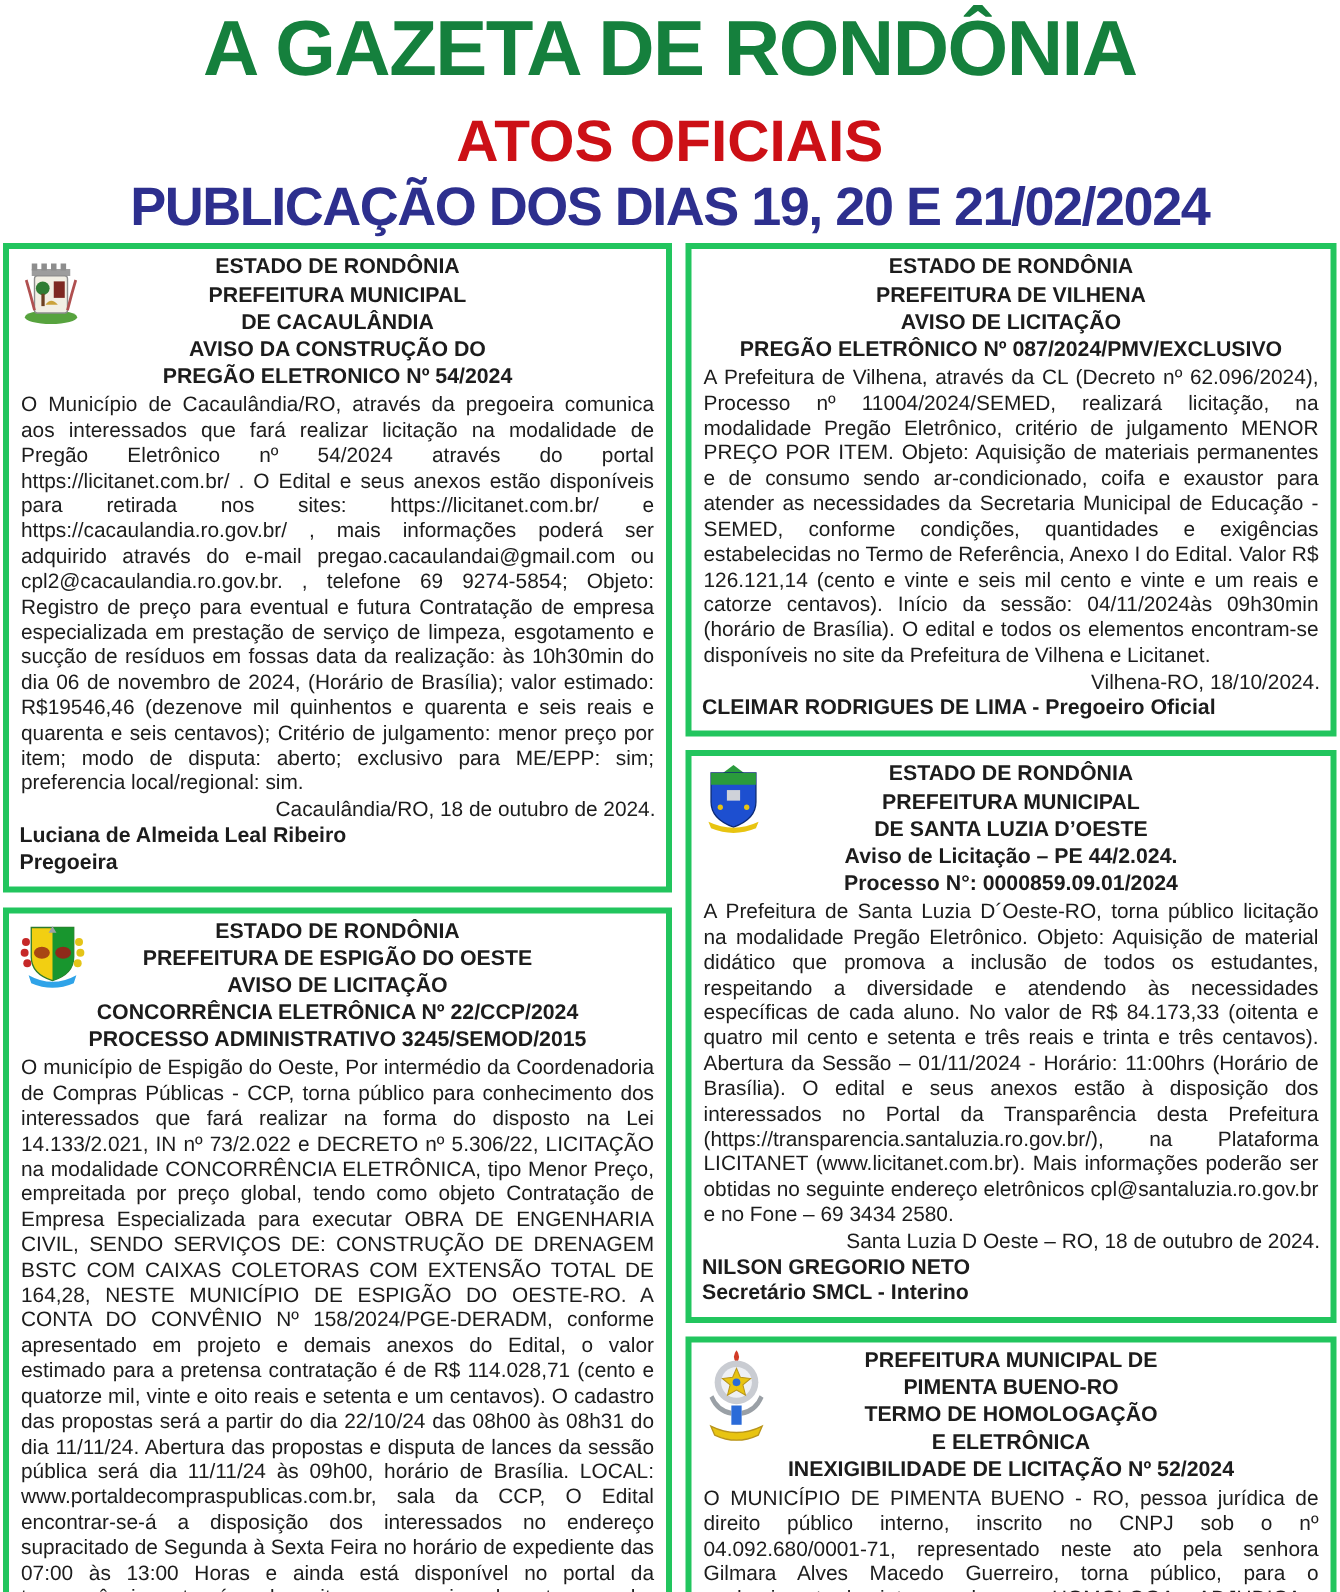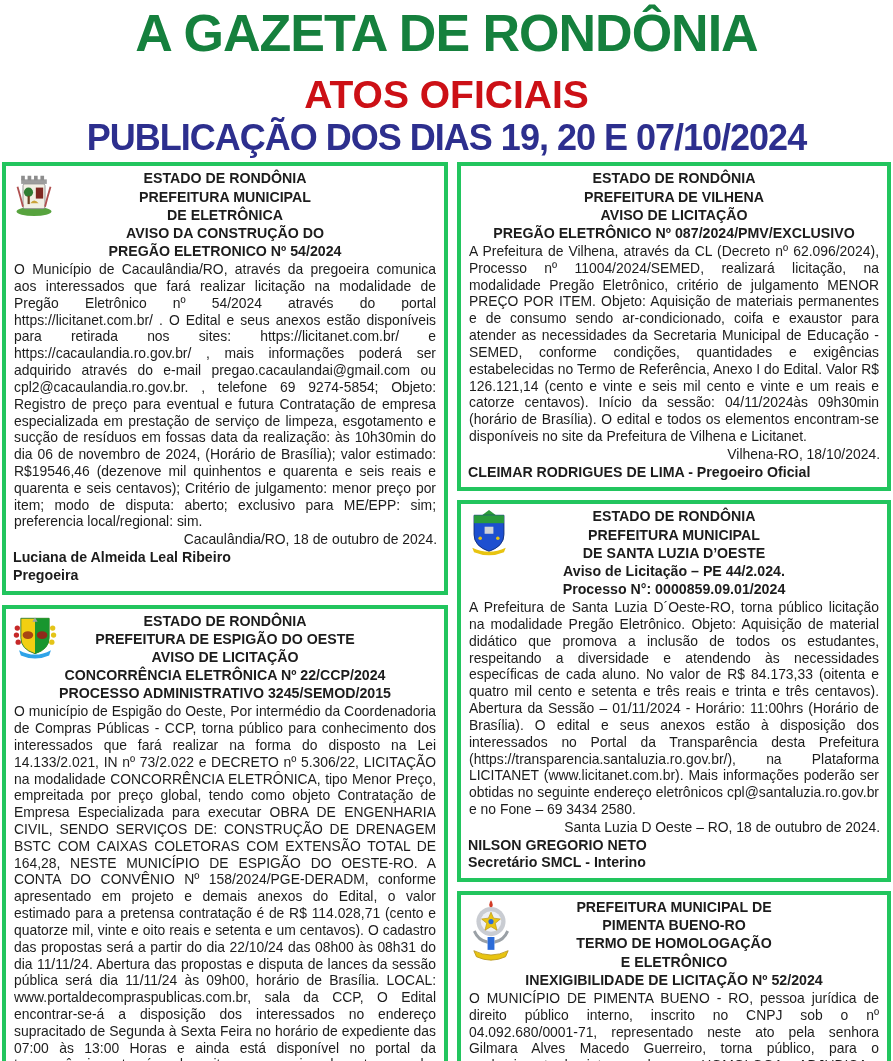--- a/index.html
+++ b/index.html
@@ -27,21 +27,21 @@
   .crest svg{display:block;}
 </style>
 </head>
 <body>
 
 <div class="page">
 
   <header class="masthead">
     <div class="title">A GAZETA DE RONDÔNIA</div>
     <div class="subtitle">ATOS OFICIAIS</div>
-    <div class="dates">PUBLICAÇÃO DOS DIAS 19, 20 E 07/10/2024</div>
+    <div class="dates">PUBLICAÇÃO DOS DIAS 19, 20 E 21/02/2024</div>
   </header>
 
   <div class="columns">
 
     <div class="col-left">
 
       <section class="notice">
         <div class="crest">
           <svg viewBox="0 0 48 52" width="44" height="48" aria-hidden="true">
             <ellipse cx="24" cy="45" rx="19" ry="5" fill="#57a33e"></ellipse>
@@ -52,21 +52,21 @@
             <rect x="17" y="28" width="2.4" height="9" fill="#6d4122"></rect>
             <rect x="26" y="19" width="8" height="12" fill="#7e2822"></rect>
             <path d="M20 36q4 -6 9 0z" fill="#caa23a"></path>
             <path d="M6 18q3 10 6 22" stroke="#b05050" stroke-width="2" fill="none"></path>
             <path d="M42 18q-3 10 -6 22" stroke="#b05050" stroke-width="2" fill="none"></path>
           </svg>
         </div>
         <div class="n-head">
           <div>ESTADO DE RONDÔNIA</div>
           <div>PREFEITURA MUNICIPAL</div>
-          <div>DE ELETRÔNICA</div>
+          <div>DE CACAULÂNDIA</div>
           <div>AVISO DA CONSTRUÇÃO DO</div>
           <div>PREGÃO ELETRONICO Nº 54/2024</div>
         </div>
         <p class="n-body">O Município de Cacaulândia/RO, através da pregoeira comunica aos interessados que fará realizar licitação na modalidade de Pregão Eletrônico nº 54/2024 através do portal https://licitanet.com.br/ . O Edital e seus anexos estão disponíveis para retirada nos sites: https://licitanet.com.br/ e https://cacaulandia.ro.gov.br/ , mais informações poderá ser adquirido através do e-mail pregao.cacaulandai@gmail.com ou cpl2@cacaulandia.ro.gov.br. , telefone 69 9274-5854; Objeto: Registro de preço para eventual e futura Contratação de empresa especializada em prestação de serviço de limpeza, esgotamento e sucção de resíduos em fossas data da realização: às 10h30min do dia 06 de novembro de 2024, (Horário de Brasília); valor estimado: R$19546,46 (dezenove mil quinhentos e quarenta e seis reais e quarenta e seis centavos); Critério de julgamento: menor preço por item; modo de disputa: aberto; exclusivo para ME/EPP: sim; preferencia local/regional: sim.</p>
         <div class="n-date">Cacaulândia/RO, 18 de outubro de 2024.</div>
         <div class="n-sig">
           <div>Luciana de Almeida Leal Ribeiro</div>
           <div>Pregoeira</div>
         </div>
       </section>
@@ -158,21 +158,21 @@
             <path d="M10 36q4 10 14 12v4Q12 50 7 38z" fill="#9aa0a6"></path>
             <path d="M46 36q-4 10-14 12v4q12-2 17-14z" fill="#9aa0a6"></path>
             <rect x="24" y="44" width="8" height="15" fill="#2b6bd8"></rect>
             <path d="M8 60q20 10 40 0l-3 7q-17 8-34 0z" fill="#e8c411" stroke="#b8941a"></path>
           </svg>
         </div>
         <div class="n-head">
           <div>PREFEITURA MUNICIPAL DE</div>
           <div>PIMENTA BUENO-RO</div>
           <div>TERMO DE HOMOLOGAÇÃO</div>
-          <div>E ELETRÔNICO</div>
+          <div>E ELETRÔNICA</div>
           <div>INEXIGIBILIDADE DE LICITAÇÃO Nº 52/2024</div>
         </div>
         <p class="n-body">O MUNICÍPIO DE PIMENTA BUENO - RO, pessoa jurídica de direito público interno, inscrito no CNPJ sob o nº 04.092.680/0001-71, representado neste ato pela senhora Gilmara Alves Macedo Guerreiro, torna público, para o conhecimento dos interessados, que HOMOLOGA e ADJUDICA a INEXIGIBILIDADE de licitação, com base no parecer da Procuradoria Geral do Município, conforme artigo 74 inciso II e §2º da Lei n.º 14.133/21 e suas alterações em atendimento ao SEMAST, referente Contratação de musico para animação nos encontros dos idosos no valor de R$ 7.200,00 (sete mil e duzentos reais), fornecedor ENEZIO BARROS DE OLIVEIRA CPF: 316.708.492-97 de acordo com as especificações inseridas no processo administrativo.</p>
 
       </section>
 
     </div>
   </div>
 </div>
 

